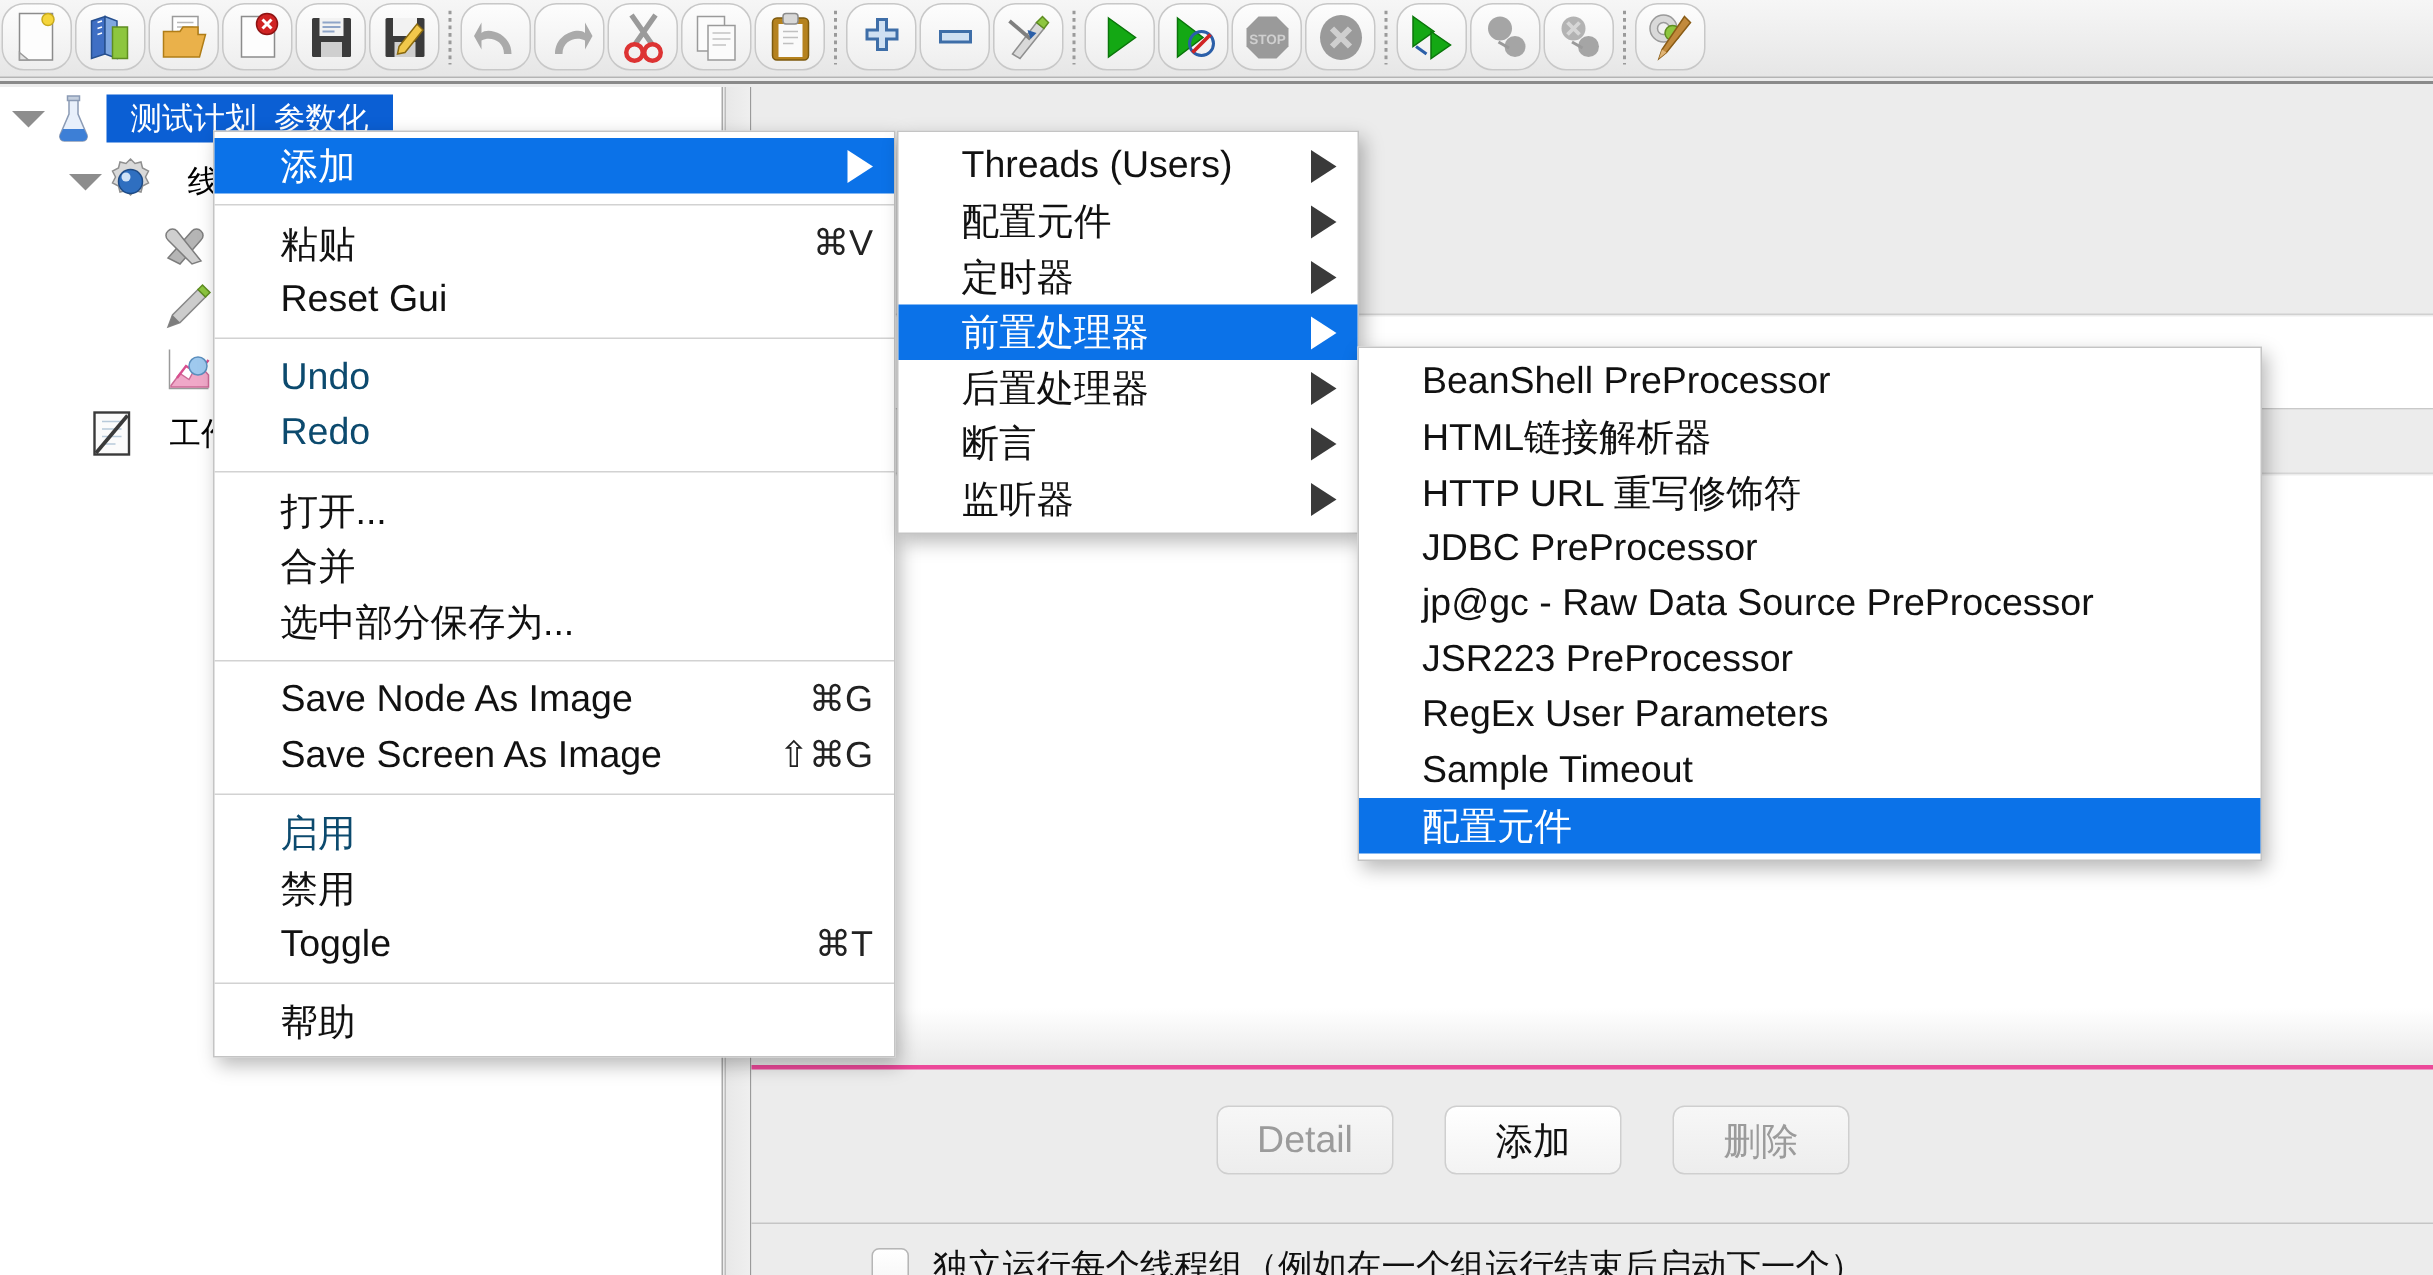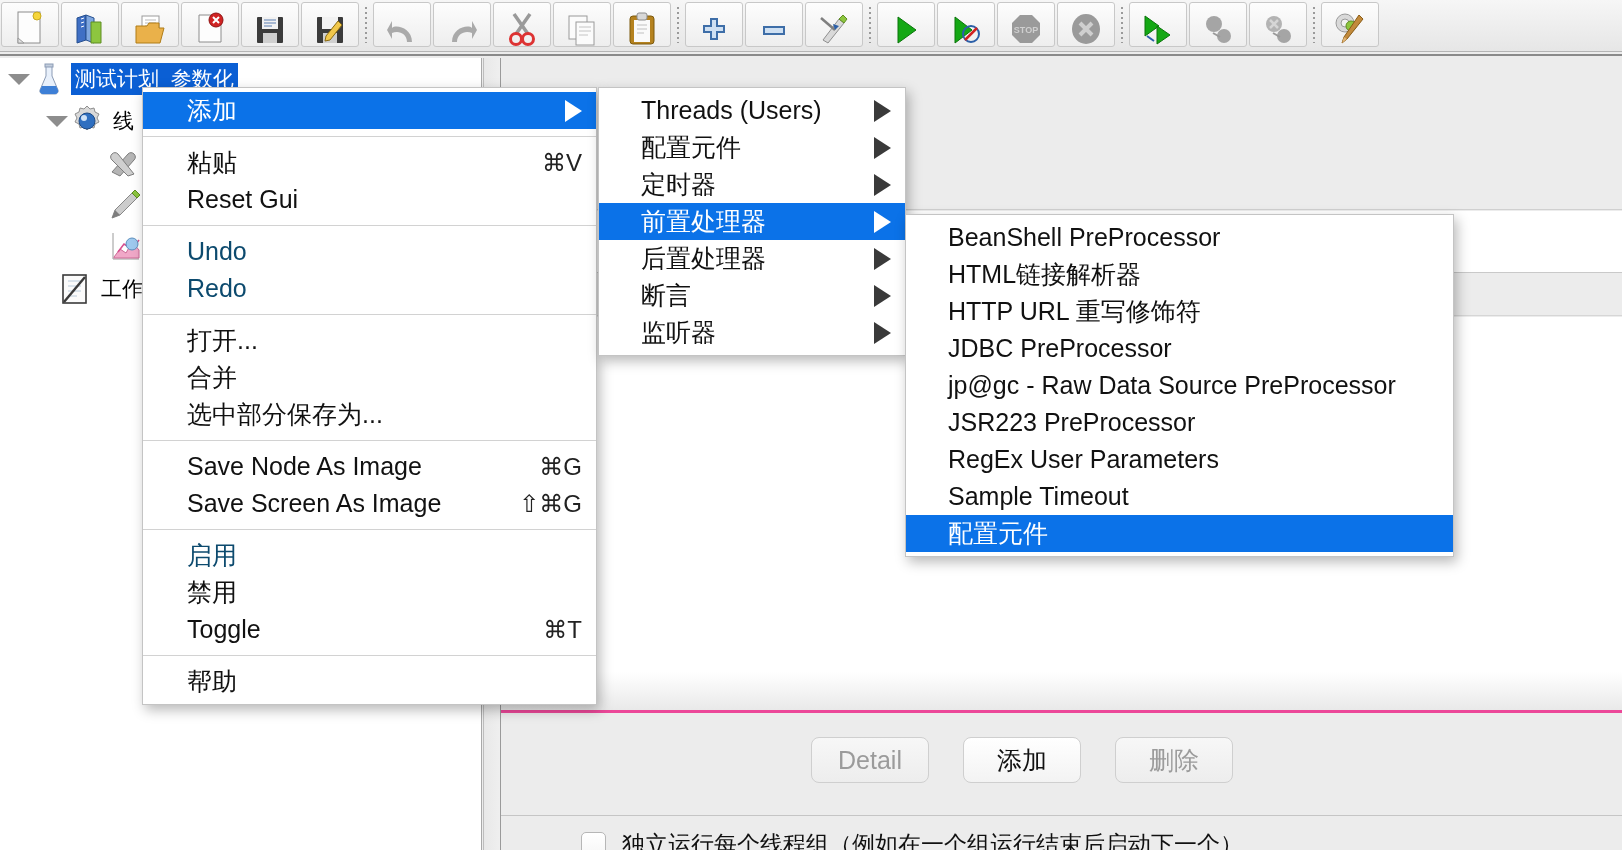--- a/index.html
+++ b/index.html
@@ -11,24 +11,24 @@
   }
 
   
   #toolbar{
     position:absolute;left:0;top:0;width:1622px;height:51px;
     background:linear-gradient(#f6f6f6,#e6e6e6);
     display:flex;align-items:flex-start;
   }
   .tb-group{display:flex;align-items:center;}
   .tb-btn{
-    width:58px;height:45px;margin:2px 1px 0 1px;
-    border:1px solid #c8c8c8;border-radius:3px;
+    width:47px;height:45px;margin:2px 1px 0 1px;
+    border:1px solid #c8c8c8;border-radius:15px;
     background:linear-gradient(#fdfdfd,#eeeeee);
-    display:flex;align-items:flex-end;justify-content:center;
+    display:flex;align-items:center;justify-content:center;
     box-sizing:border-box;
   }
   .tb-sep{
     width:12px;height:45px;margin-top:2px;
     display:flex;align-items:center;justify-content:center;
   }
   .tb-sep i{
     display:block;width:2px;height:36px;
     background-image:linear-gradient(to bottom,#9a9a9a 50%,transparent 50%);
     background-size:2px 5px;
@@ -62,21 +62,21 @@
   }
   .twisty{
     width:26px;height:26px;flex:none;display:flex;align-items:center;justify-content:center;
   }
   .twisty.open::before{
     content:"";border-left:11px solid transparent;border-right:11px solid transparent;
     border-top:11px solid #8d8d8d;display:block;
   }
   .twisty.blank::before{content:"";}
   .tree-ico{width:34px;height:34px;flex:none;margin-right:5px;position:relative;}
-  .tree-label{padding:2px 4px;}
+  .tree-label{padding:2px 16px;}
   .tree-label.sel{background:#0b5fd4;color:#fff;}
 
   
   .menu{
     position:absolute;background:#ffffff;
     border:1px solid #c4c4c4;
     box-shadow:3px 5px 12px rgba(0,0,0,.28);
     padding:4px 0;box-sizing:border-box;z-index:50;
   }
   .mi{
@@ -95,21 +95,21 @@
     border-top:11px solid transparent;border-bottom:11px solid transparent;
     border-left:17px solid #3a3a3a;
   }
   .mi.hl .arrow::after{border-left-color:#ffffff;}
   .msep{height:1px;background:#d2d2d2;margin:7px 0;}
 
   #menu1{left:142px;top:87px;width:455px;}
   #menu1 .mi{height:37px;}
   #menu2{left:598px;top:87px;width:308px;}
   #menu2 .mi{height:37px;padding-left:42px;}
-  #menu3{left:905px;top:214px;width:549px;}
+  #menu3{left:905px;top:231px;width:603px;}
   #menu3 .mi{height:37px;padding-left:42px;}
 
   
   .rp-band{position:absolute;left:0;width:1121px;box-sizing:border-box;}
   #rp-top{top:0;height:152px;background:#ececec;border-bottom:1px solid #d0d0d0;}
   #rp-white1{top:153px;height:62px;background:#ffffff;border-bottom:1px solid #c9c9c9;}
   #rp-grey1{top:216px;height:42px;background:#ececec;border-bottom:1px solid #d6d6d6;}
   #rp-white2{top:259px;height:355px;background:#ffffff;}
   #rp-fade{top:614px;height:38px;background:linear-gradient(#ffffff,#e9e9e9);}
   #rp-btnbar{top:652px;height:105px;background:#ececec;border-top:3px solid #ec4899;}

